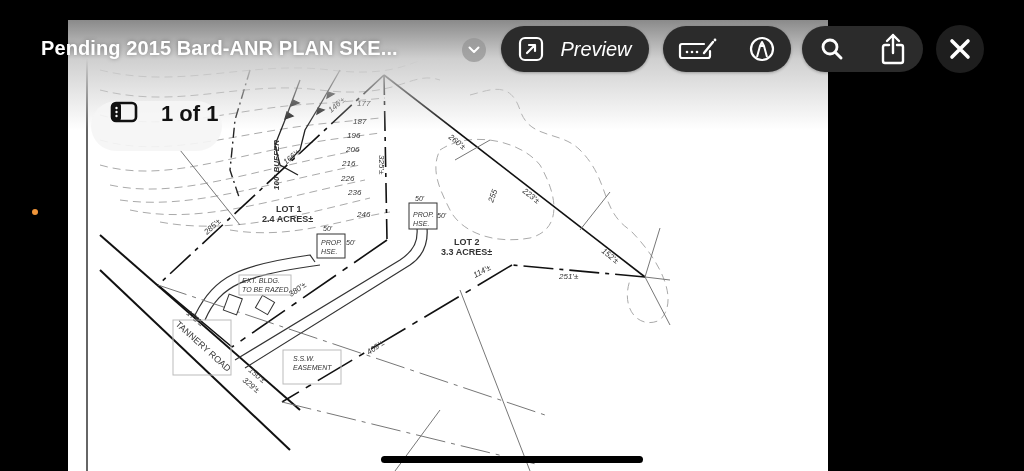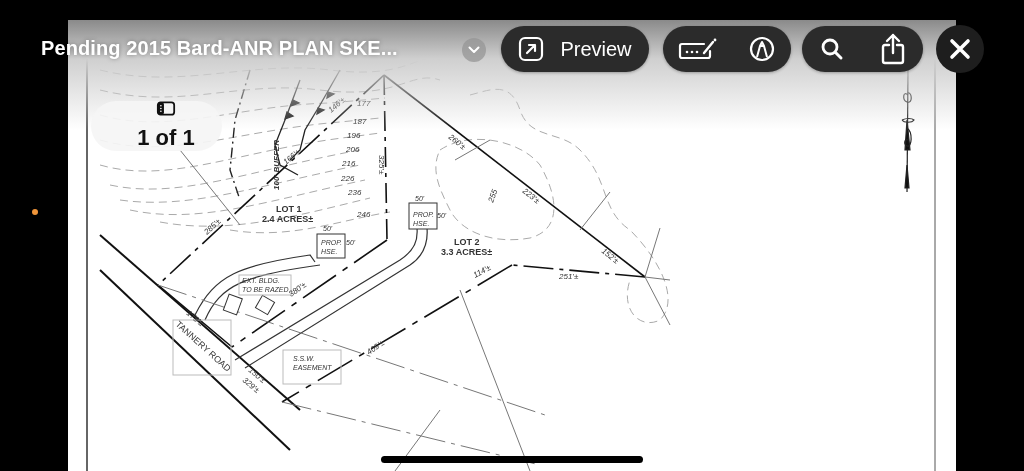--- a/index.html
+++ b/index.html
@@ -1,30 +1,30 @@
 <!DOCTYPE html>
 <html><head>
 <meta charset="utf-8">
 <style>
   html, body { margin:0; padding:0; }
   body { width:1024px; height:471px; background:#000; position:relative; overflow:hidden; font-family:"Liberation Sans", sans-serif; }
-  .page { position:absolute; left:68px; top:20px; width:888px; height:451px; background:#fff; overflow:hidden; }
+  .page { position:absolute; left:68px; top:20px; width:760px; height:451px; background:#fff; overflow:hidden; }
   .page-fade { position:absolute; left:0; top:0; width:100%; height:110px; background:linear-gradient(#8a8a8a 0%, #cfcfcf 35%, rgba(255,255,255,0) 100%); pointer-events:none; }
   svg.drawing { position:absolute; left:0; top:0; }
   .title { position:absolute; left:41px; top:37px; color:#fff; font-weight:700; font-size:20px; letter-spacing:0.1px; text-shadow:0 0 4px rgba(0,0,0,.35); white-space:nowrap; }
   .title-chevron { position:absolute; left:462px; top:38px; width:24px; height:24px; border-radius:50%; background:rgba(150,150,150,.75); display:flex; align-items:center; justify-content:center; }
   .pill { position:absolute; top:26px; height:46px; border-radius:23px; background:#2b2b2b; display:flex; align-items:center; color:#fff; box-shadow:0 1px 3px rgba(0,0,0,.3); }
   .pill .btn { display:flex; align-items:center; justify-content:center; height:46px; cursor:pointer; }
   .preview-pill { left:501px; width:148px; }
-  .preview-pill .btn { width:100%; gap:16px; }
+  .preview-pill .btn { width:100%; gap:16px;font-style:italic; }
   .preview-label { font-size:20px; font-weight:400; }
   .markup-pill { left:663px; width:128px; justify-content:space-around; }
   .search-pill { left:802px; width:121px; justify-content:space-around; }
   .close-btn { position:absolute; left:936px; top:25px; width:48px; height:48px; border-radius:50%; background:#1e1e1e; display:flex; align-items:center; justify-content:center; cursor:pointer; }
-  .page-badge { position:absolute; left:91px; top:101px; width:131px; height:50px; border-radius:25px; background:rgba(245,245,245,.92); display:flex; align-items:center; gap:9px; padding-left:19px; box-sizing:border-box;flex-direction:column; }
+  .page-badge { position:absolute; left:91px; top:101px; width:131px; height:50px; border-radius:25px; background:rgba(245,245,245,.92); display:flex; align-items:flex-start; gap:23px; padding-left:19px; box-sizing:border-box; }
   .page-badge-label { font-size:22px; font-weight:700; color:#111; }
   .orange-dot { position:absolute; left:32px; top:209px; width:6px; height:6px; border-radius:50%; background:#f0953a; }
   .home-indicator { position:absolute; left:381px; top:456px; width:262px; height:7px; border-radius:4px; background:#000; }
   .lbl { font-family:"Liberation Sans", sans-serif; fill:#333; }
 </style>
 </head>
 <body>
 
 <div class="page">
   <svg class="drawing" width="888" height="451" viewBox="68 20 888 451">

